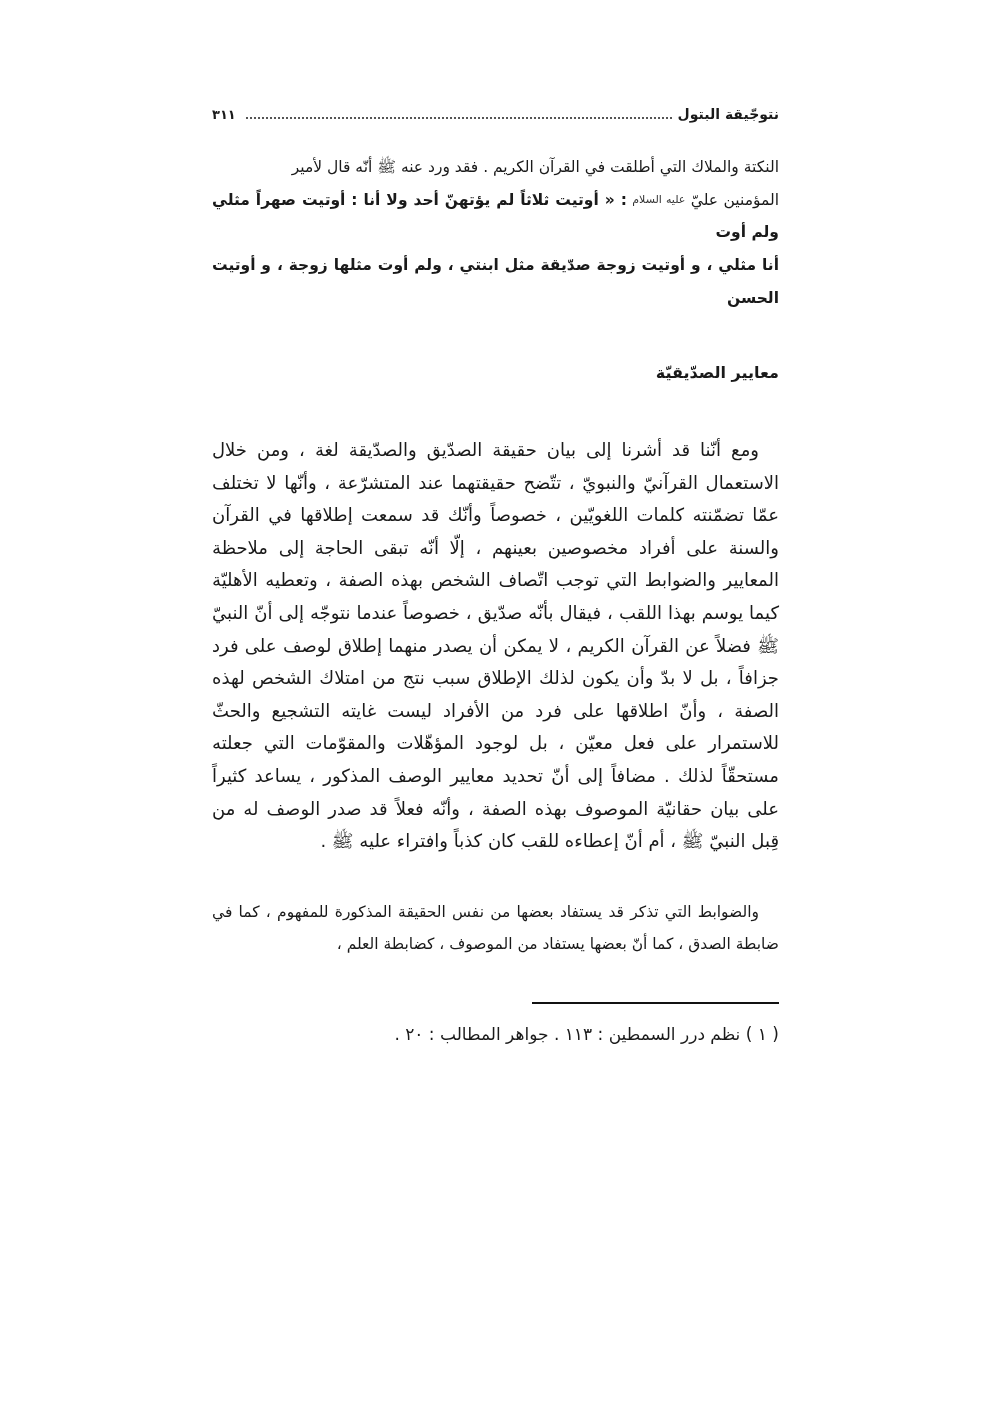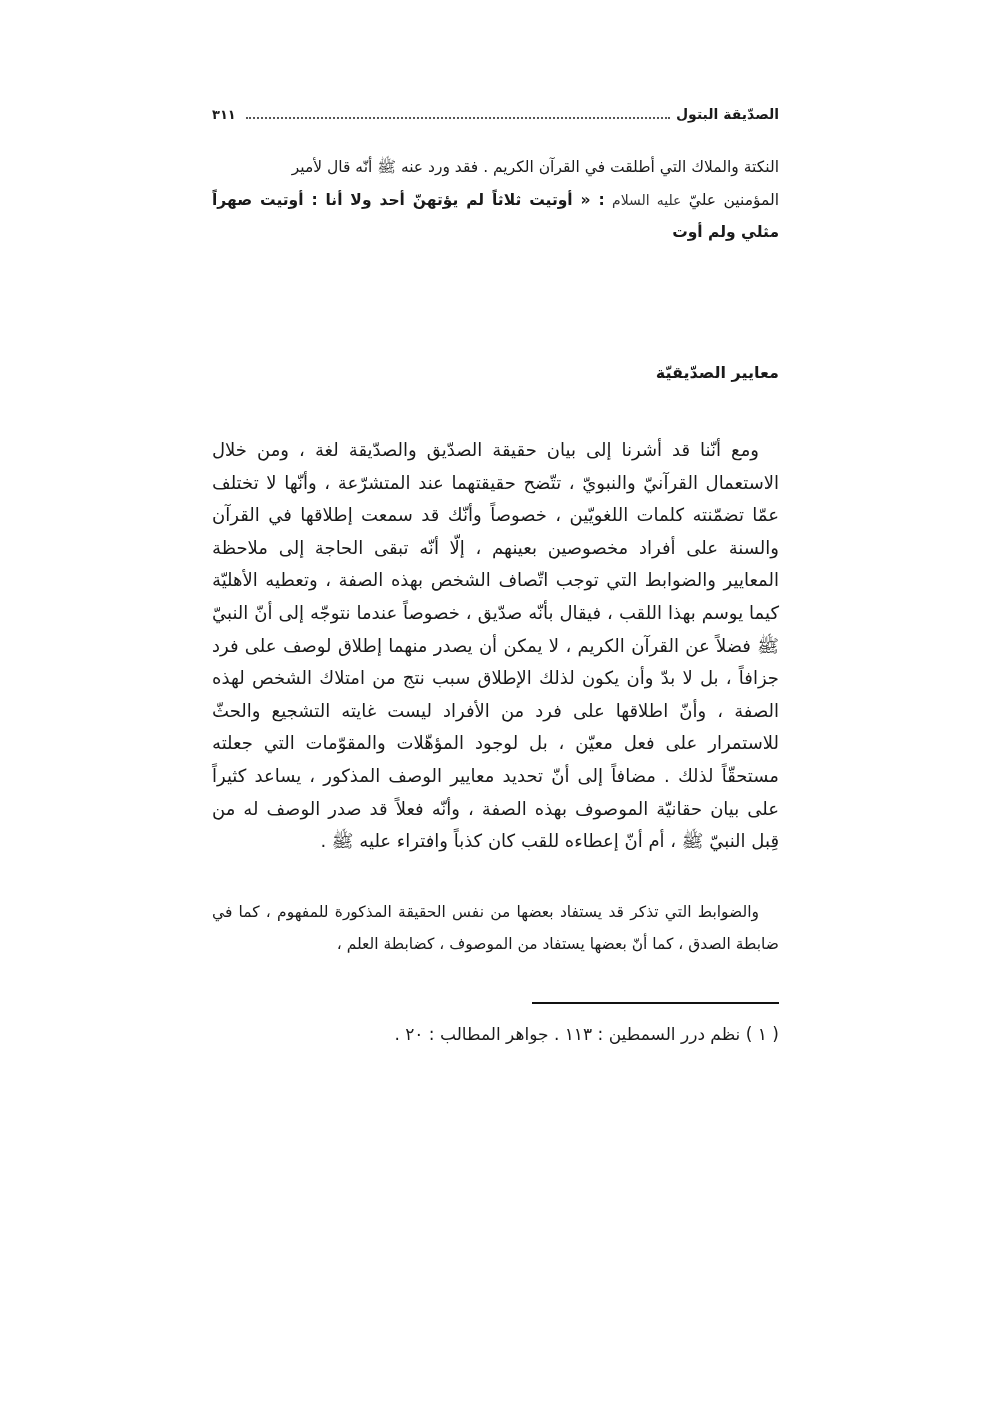--- a/index.html
+++ b/index.html
@@ -106,39 +106,40 @@
       top: 1024px;
       right: 0;
       font-size: 17px;
       white-space: nowrap;
     }
     .sup {
       font-size: 10px;
       vertical-align: super;
     }
     .honorific {
-      font-size: 14px;
+      font-size: 11px;
       vertical-align: middle;
       color: #333;
     }
   </style>
 </head>
 <body>
 
 <div class="page">
 
   <div class="running-header">
-    <span class="title">الصدّيقة البتول</span>
+    <span class="title">نتوجّيقة البتول</span>
     <span class="leader"></span>
     <span class="page-number">٣١١</span>
   </div>
 
   <div class="body-text">
     <p><span>النكتة والملاك التي أطلقت في القرآن الكريم . فقد ورد عنه ﷺ أنّه قال لأمير</span></p>
     <p><span>المؤمنين عليّ</span> <span class="honorific">عليه السلام</span> <span class="bold">: « أوتيت ثلاثاً لم يؤتهنّ أحد ولا أنا : أوتيت صهراً مثلي ولم أوت</span></p>
+    <p class="bold"><span>أنا مثلي ، و أوتيت زوجة صدّيقة مثل ابنتي ، ولم أوت مثلها زوجة ، و أوتيت الحسن</span></p>
   </div>
 
   <div class="section-heading">معايير الصدّيقيّة</div>
 
   <p class="para2">ومع أنّنا قد أشرنا إلى بيان حقيقة الصدّيق والصدّيقة لغة ، ومن خلال الاستعمال القرآنيّ والنبويّ ، تتّضح حقيقتهما عند المتشرّعة ، وأنّها لا تختلف عمّا تضمّنته كلمات اللغويّين ، خصوصاً وأنّك قد سمعت إطلاقها في القرآن والسنة على أفراد مخصوصين بعينهم ، إلّا أنّه تبقى الحاجة إلى ملاحظة المعايير والضوابط التي توجب اتّصاف الشخص بهذه الصفة ، وتعطيه الأهليّة كيما يوسم بهذا اللقب ، فيقال بأنّه صدّيق ، خصوصاً عندما نتوجّه إلى أنّ النبيّ ﷺ فضلاً عن القرآن الكريم ، لا يمكن أن يصدر منهما إطلاق لوصف على فرد جزافاً ، بل لا بدّ وأن يكون لذلك الإطلاق سبب نتج من امتلاك الشخص لهذه الصفة ، وأنّ اطلاقها على فرد من الأفراد ليست غايته التشجيع والحثّ للاستمرار على فعل معيّن ، بل لوجود المؤهّلات والمقوّمات التي جعلته مستحقّاً لذلك . مضافاً إلى أنّ تحديد معايير الوصف المذكور ، يساعد كثيراً على بيان حقانيّة الموصوف بهذه الصفة ، وأنّه فعلاً قد صدر الوصف له من قِبل النبيّ ﷺ ، أم أنّ إعطاءه للقب كان كذباً وافتراء عليه ﷺ .</p>
 
   <p class="para3">والضوابط التي تذكر قد يستفاد بعضها من نفس الحقيقة المذكورة للمفهوم ، كما في ضابطة الصدق ، كما أنّ بعضها يستفاد من الموصوف ، كضابطة العلم ،</p>
 
   <div class="footnote-rule"></div>
 

